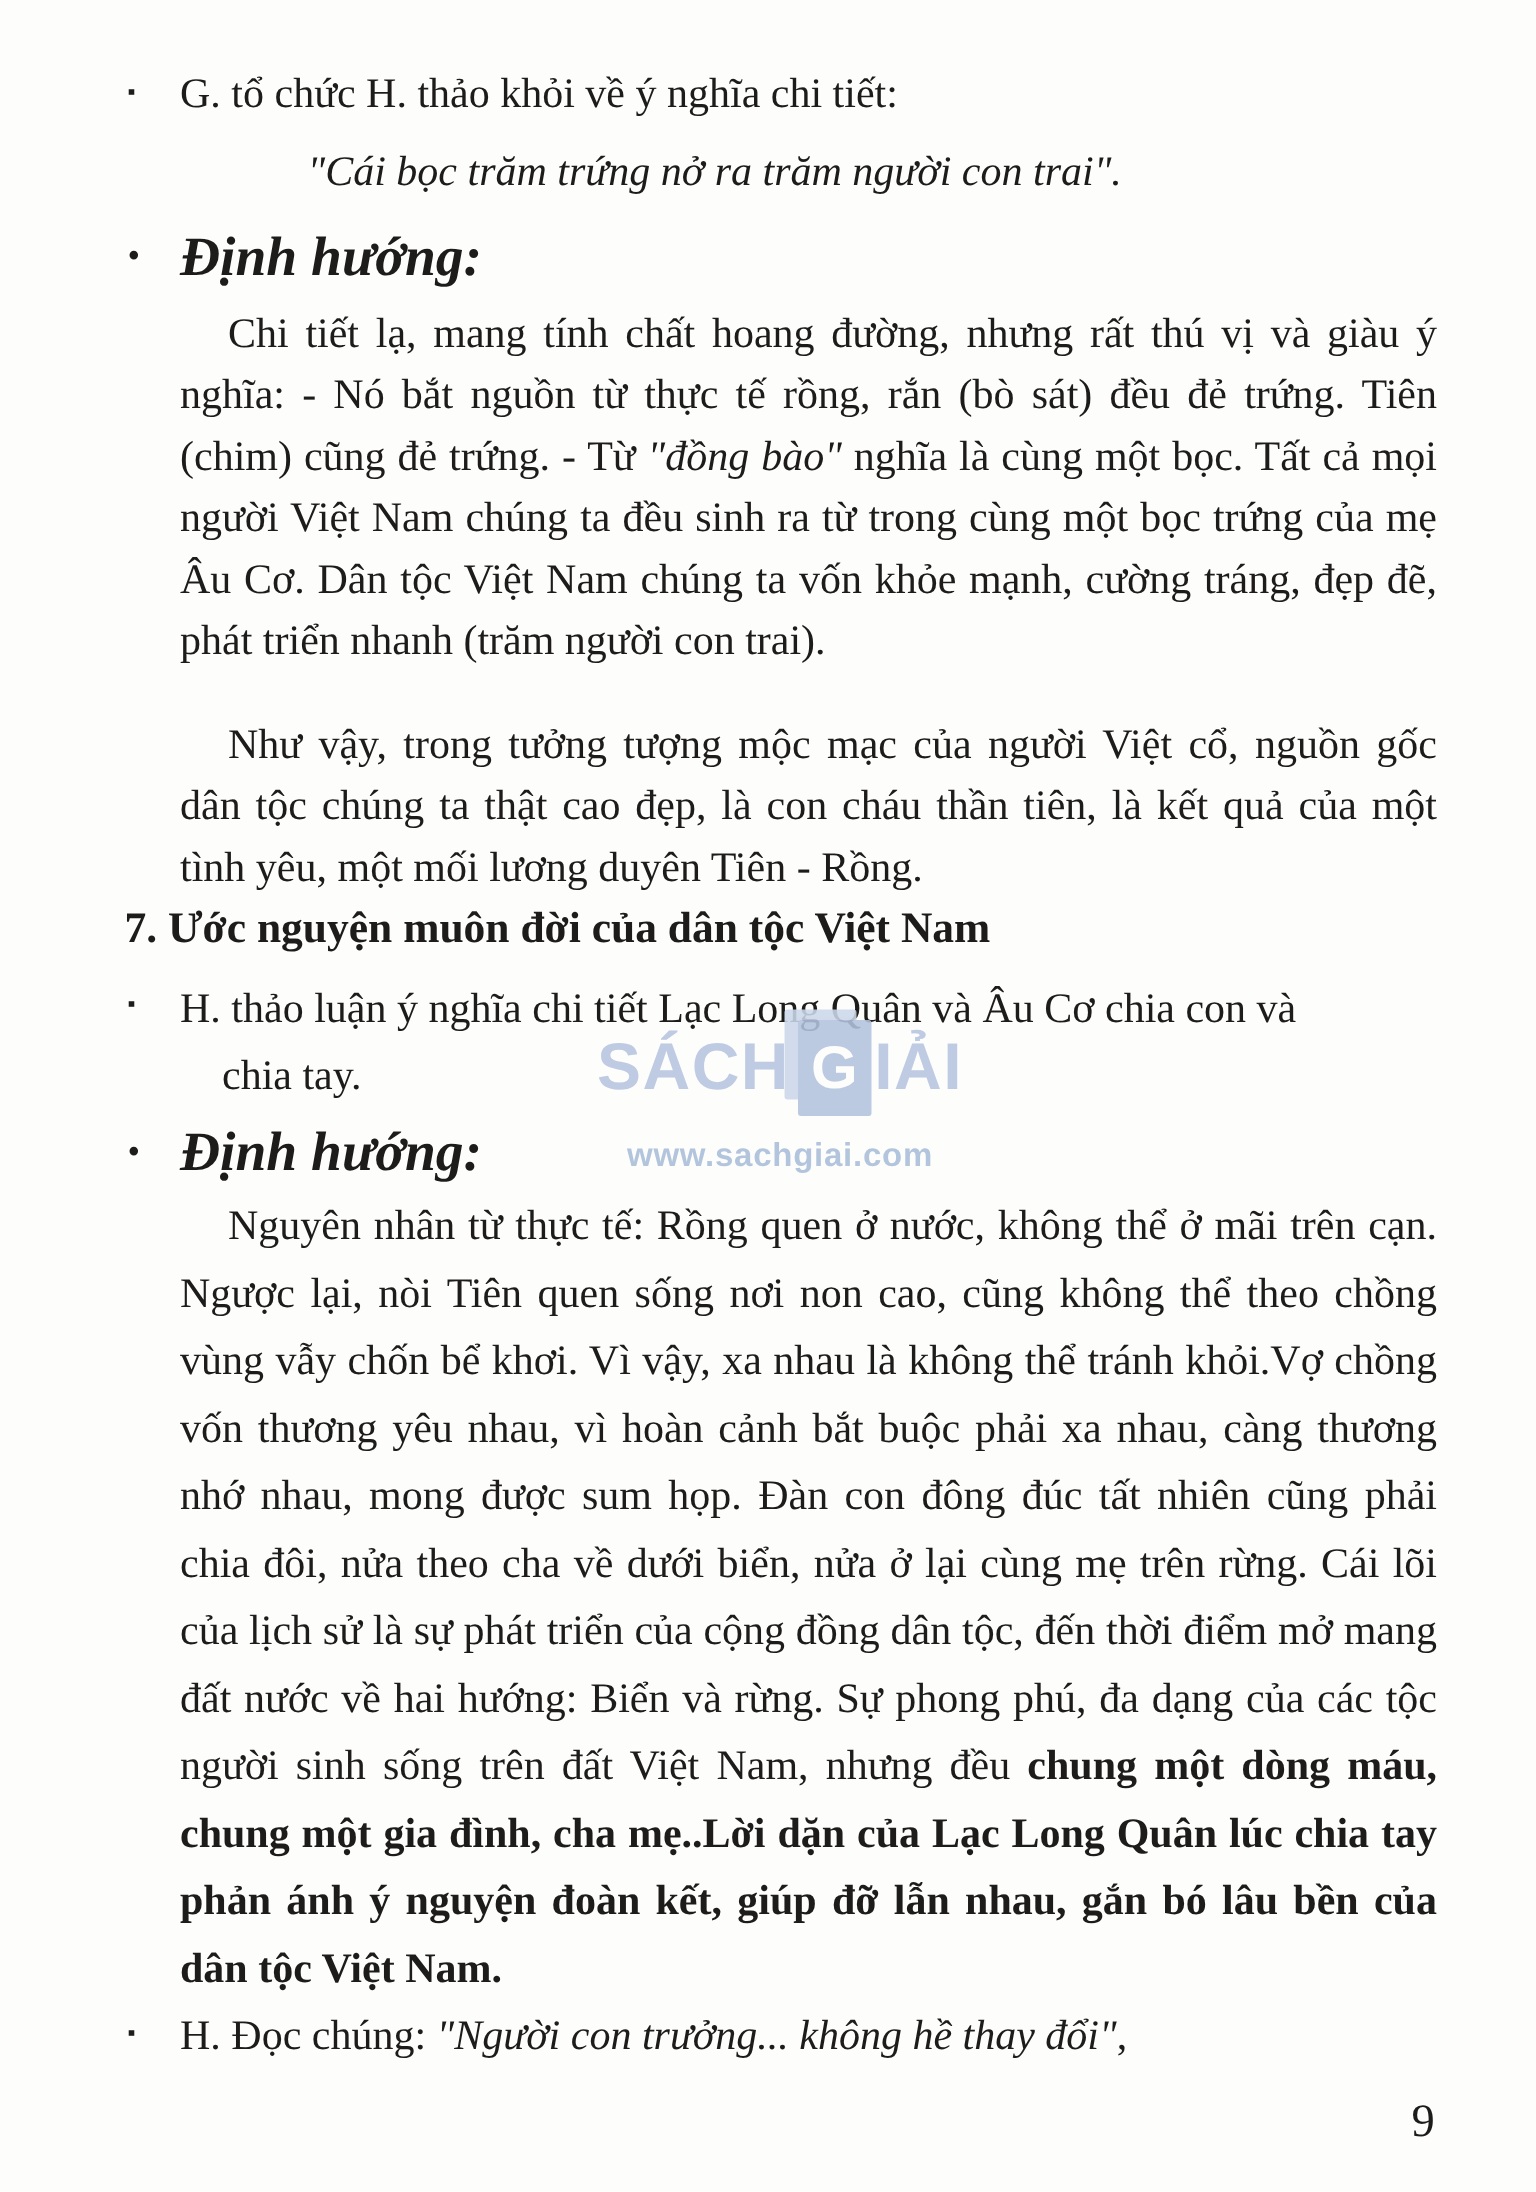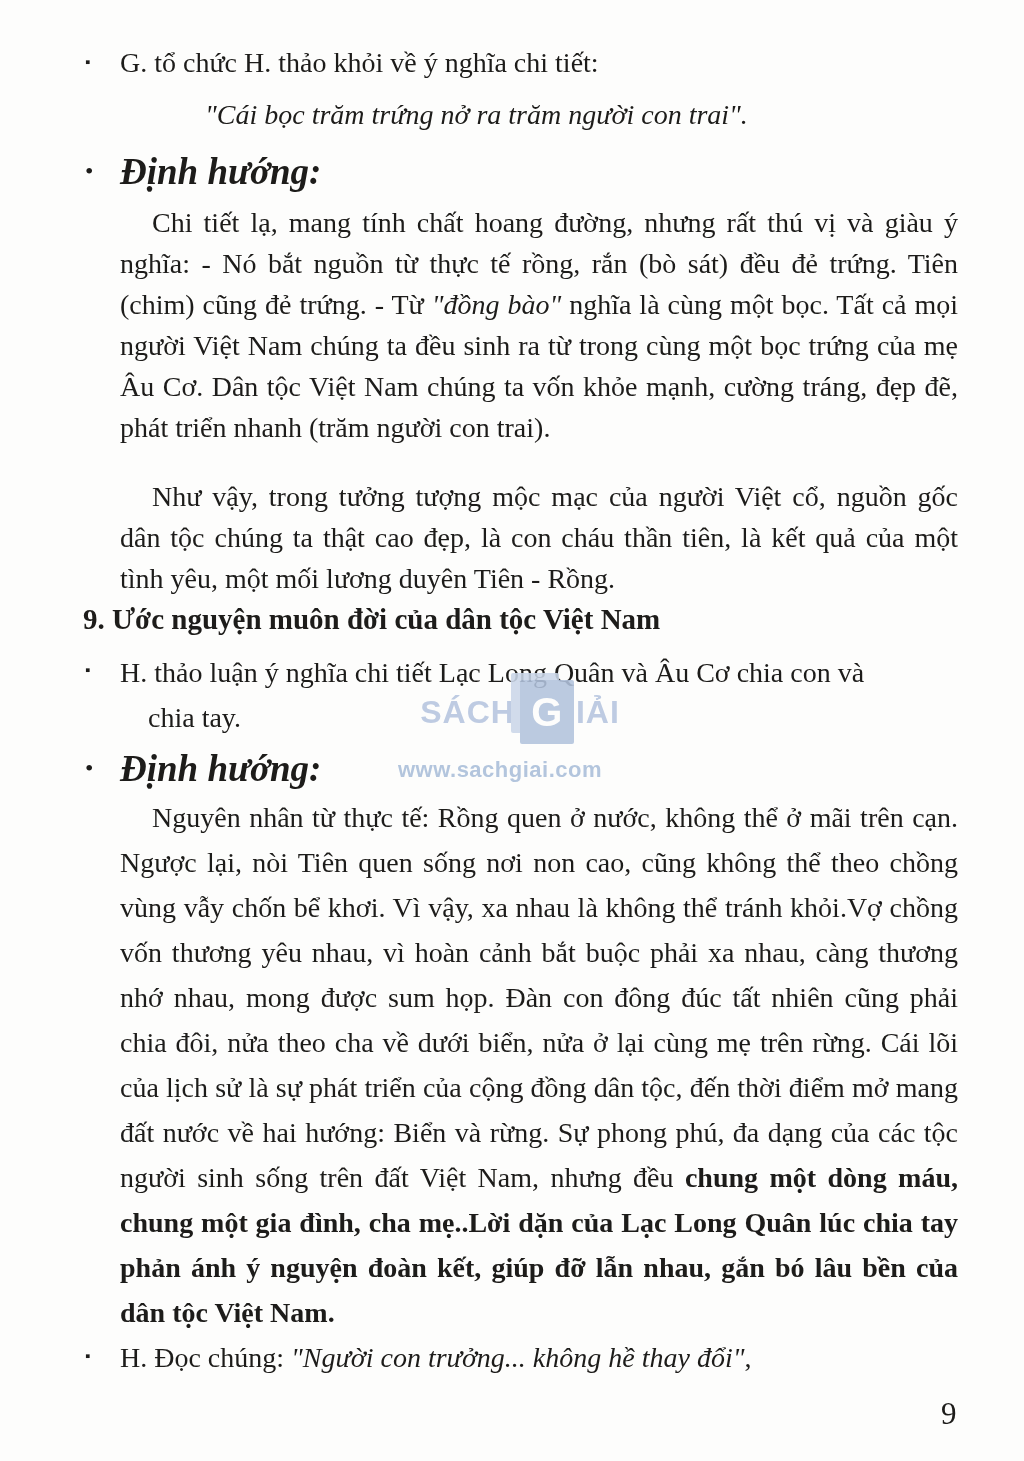--- a/index.html
+++ b/index.html
@@ -54,36 +54,36 @@
   }
   
   .wm {
     position:absolute; left:398px; top:680px; width:244px;
     opacity:0.88;
     font-family:"Liberation Sans", sans-serif;
     pointer-events:none;
   }
   .wm-row { display:flex; align-items:center; justify-content:center; }
   .wm-word {
-    font-size:32px; font-weight:bold; letter-spacing:1px;
+    font-size:44px; font-weight:bold; letter-spacing:1px;
     color:#b6c5df;
   }
   .wm-book { position:relative; width:54px; height:64px; margin:0 2px 0 5px; }
   .wm-book .back {
     position:absolute; left:-9px; top:-7px; width:48px; height:60px;
     background:#cbd7e9; border-radius:2px;
   }
   .wm-book .front {
     position:absolute; left:0; top:0; right:0; bottom:0;
     background:#b2c3dd; border-radius:2px;
     display:flex; align-items:center; justify-content:center;
     font-size:40px; font-weight:bold; color:#fdfdfc;
   }
   .wm-url {
-    margin-top:13px; text-align:left;
+    margin-top:13px; text-align:center;
     font-size:22px; font-weight:bold; letter-spacing:0.5px;
     color:#a9bed9;
   }
 </style>
 </head>
 <body>
 
 <div class="page">
 
   <div class="row b1">
@@ -95,21 +95,21 @@
 
   <div class="row dh1">
     <span class="blt rd">•</span>
     <span class="txt dh-txt">Định hướng:</span>
   </div>
 
   <p class="para p1"><span>Chi tiết lạ, mang tính chất hoang đường, nhưng rất thú vị và giàu ý nghĩa: - Nó bắt nguồn từ thực tế rồng, rắn (bò sát) đều đẻ trứng. Tiên (chim) cũng đẻ trứng. - Từ </span><span class="it">"đồng bào"</span><span> nghĩa là cùng một bọc. Tất cả mọi người Việt Nam chúng ta đều sinh ra từ trong cùng một bọc trứng của mẹ Âu Cơ. Dân tộc Việt Nam chúng ta vốn khỏe mạnh, cường tráng, đẹp đẽ, phát triển nhanh (trăm người con trai).</span></p>
 
   <p class="para p2">Như vậy, trong tưởng tượng mộc mạc của người Việt cổ, nguồn gốc dân tộc chúng ta thật cao đẹp, là con cháu thần tiên, là kết quả của một tình yêu, một mối lương duyên Tiên - Rồng.</p>
 
-  <h2 class="h2">9. Ước nguyện muôn đời của dân tộc Việt Nam</h2>
+  <h2 class="h2">7. Ước nguyện muôn đời của dân tộc Việt Nam</h2>
 
   <div class="row b2">
     <span class="blt sq">▪</span>
     <span class="txt"><span>H. thảo luận ý nghĩa chi tiết Lạc Long Quân và Âu Cơ chia con và</span><br><span class="l2">chia tay.</span></span>
   </div>
 
   <div class="wm">
     <div class="wm-row">
       <span class="wm-word">SÁCH</span>
       <span class="wm-book">

